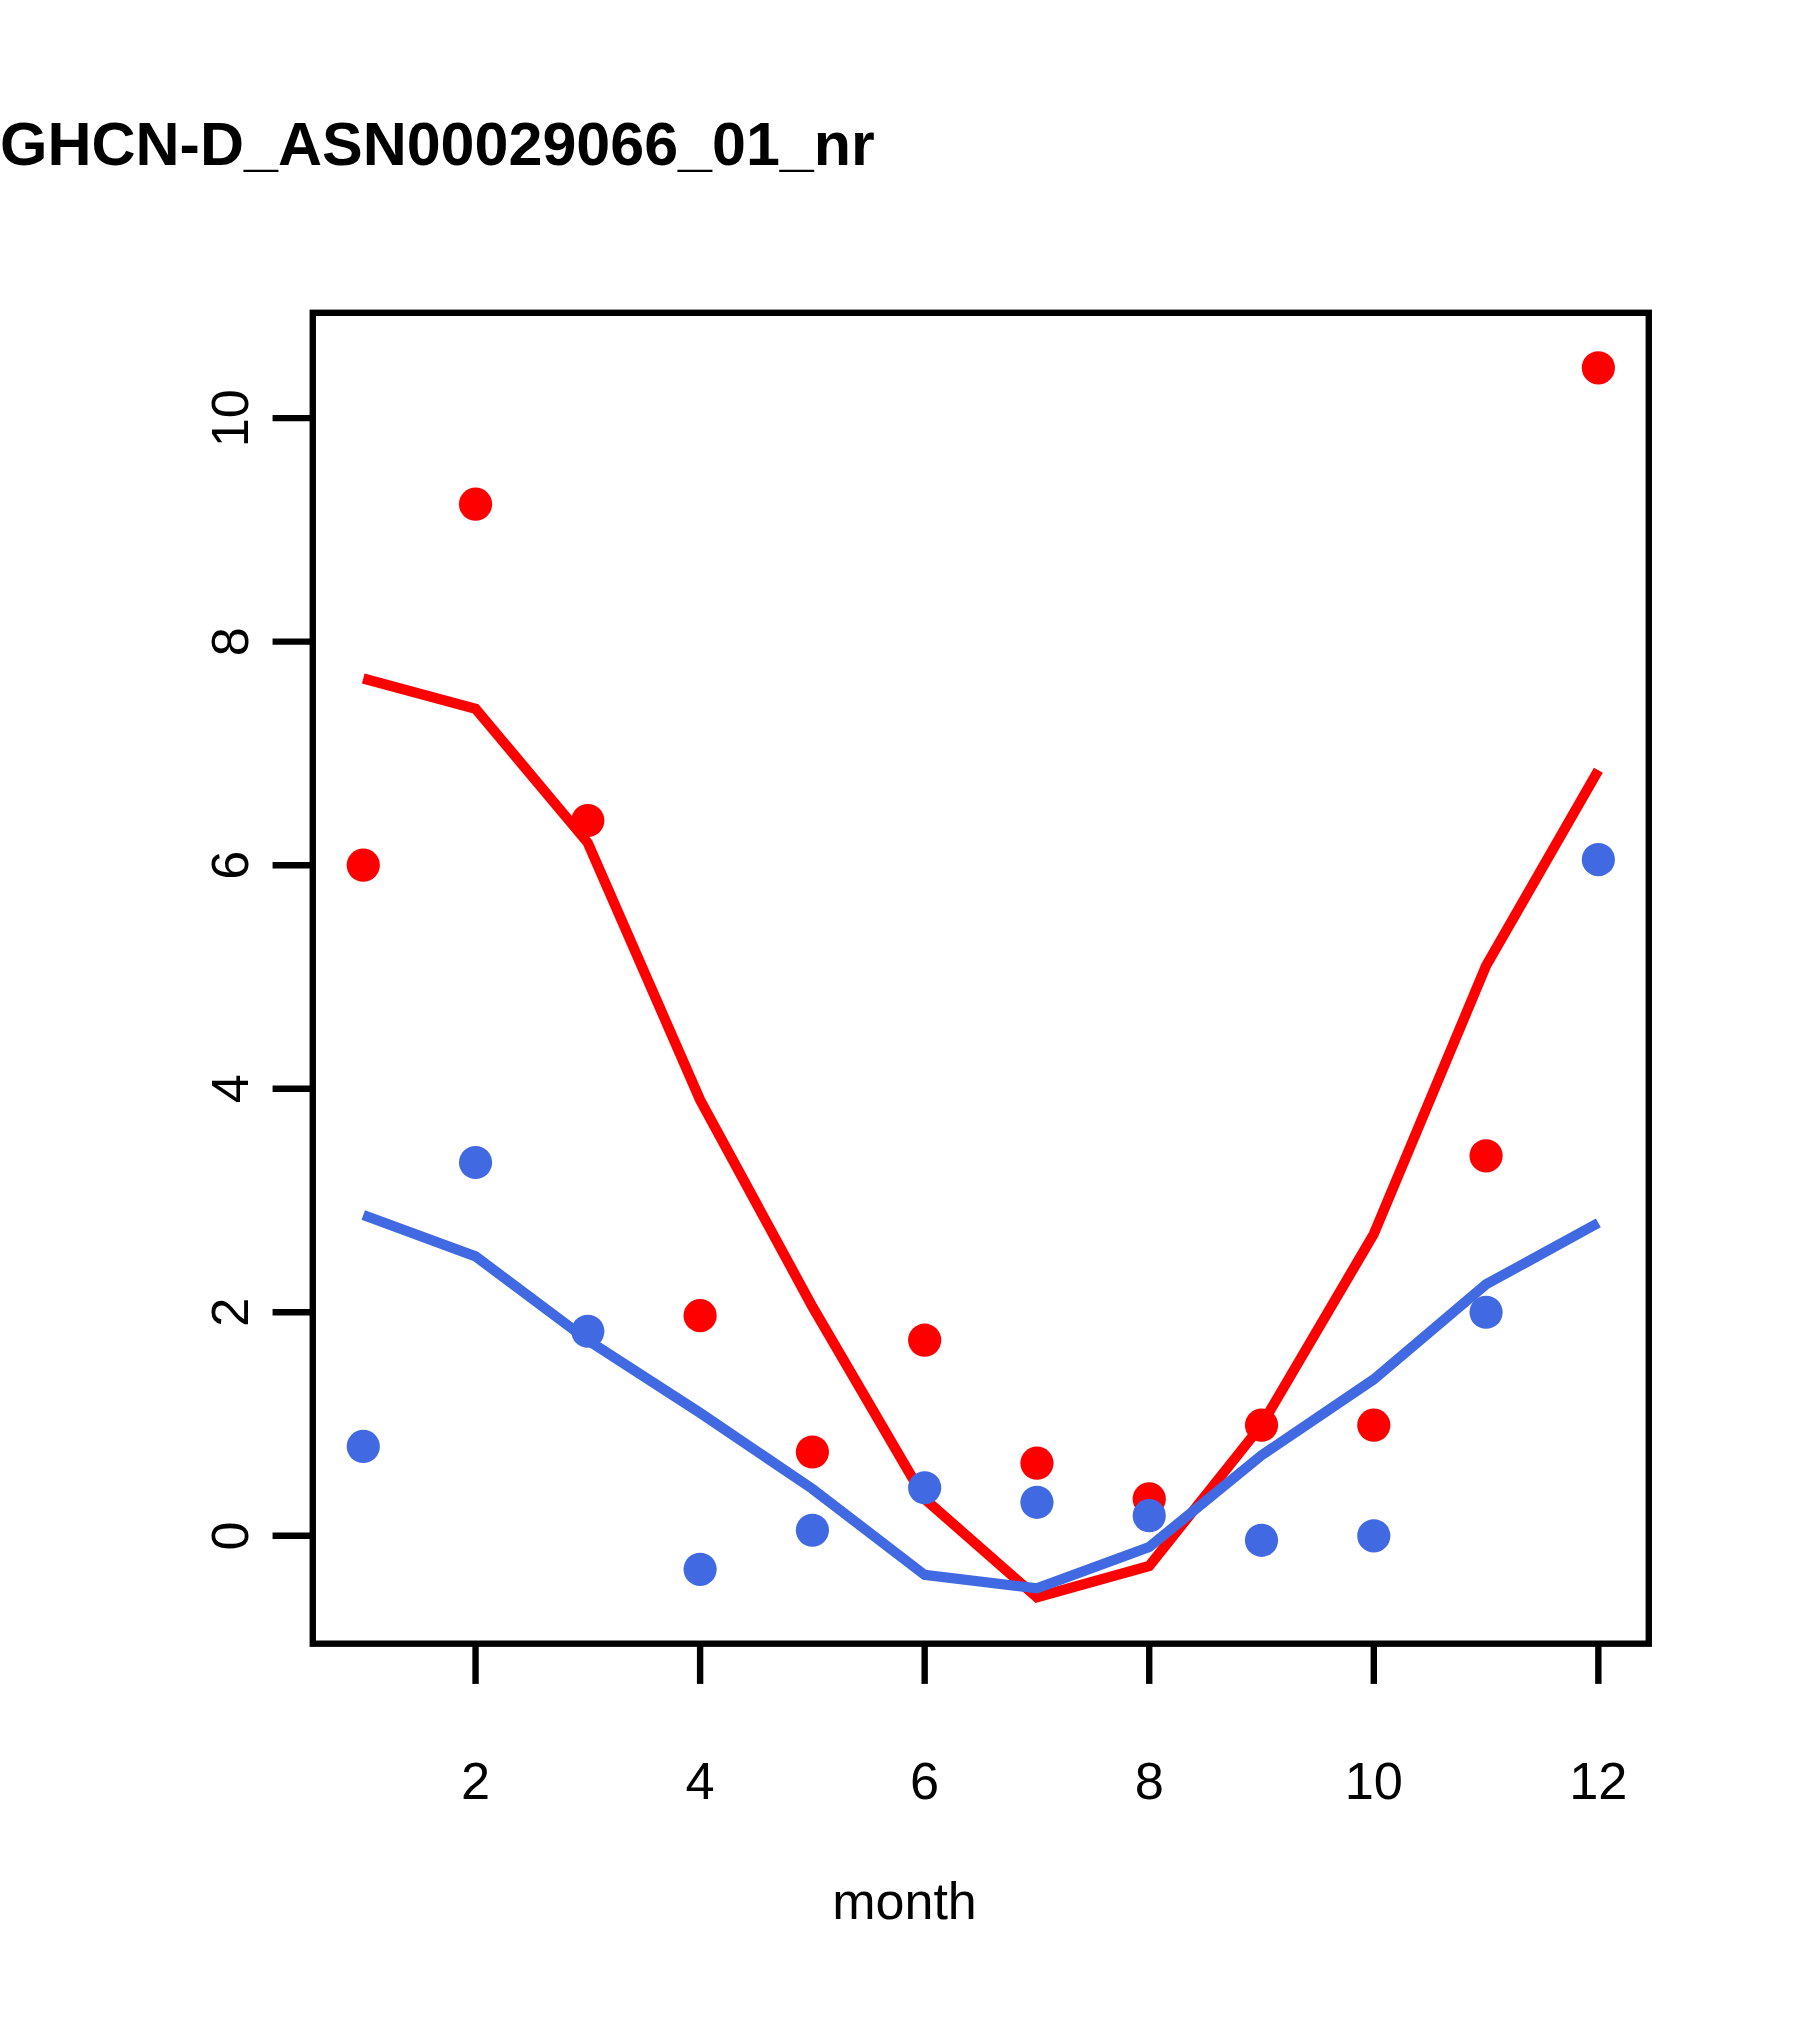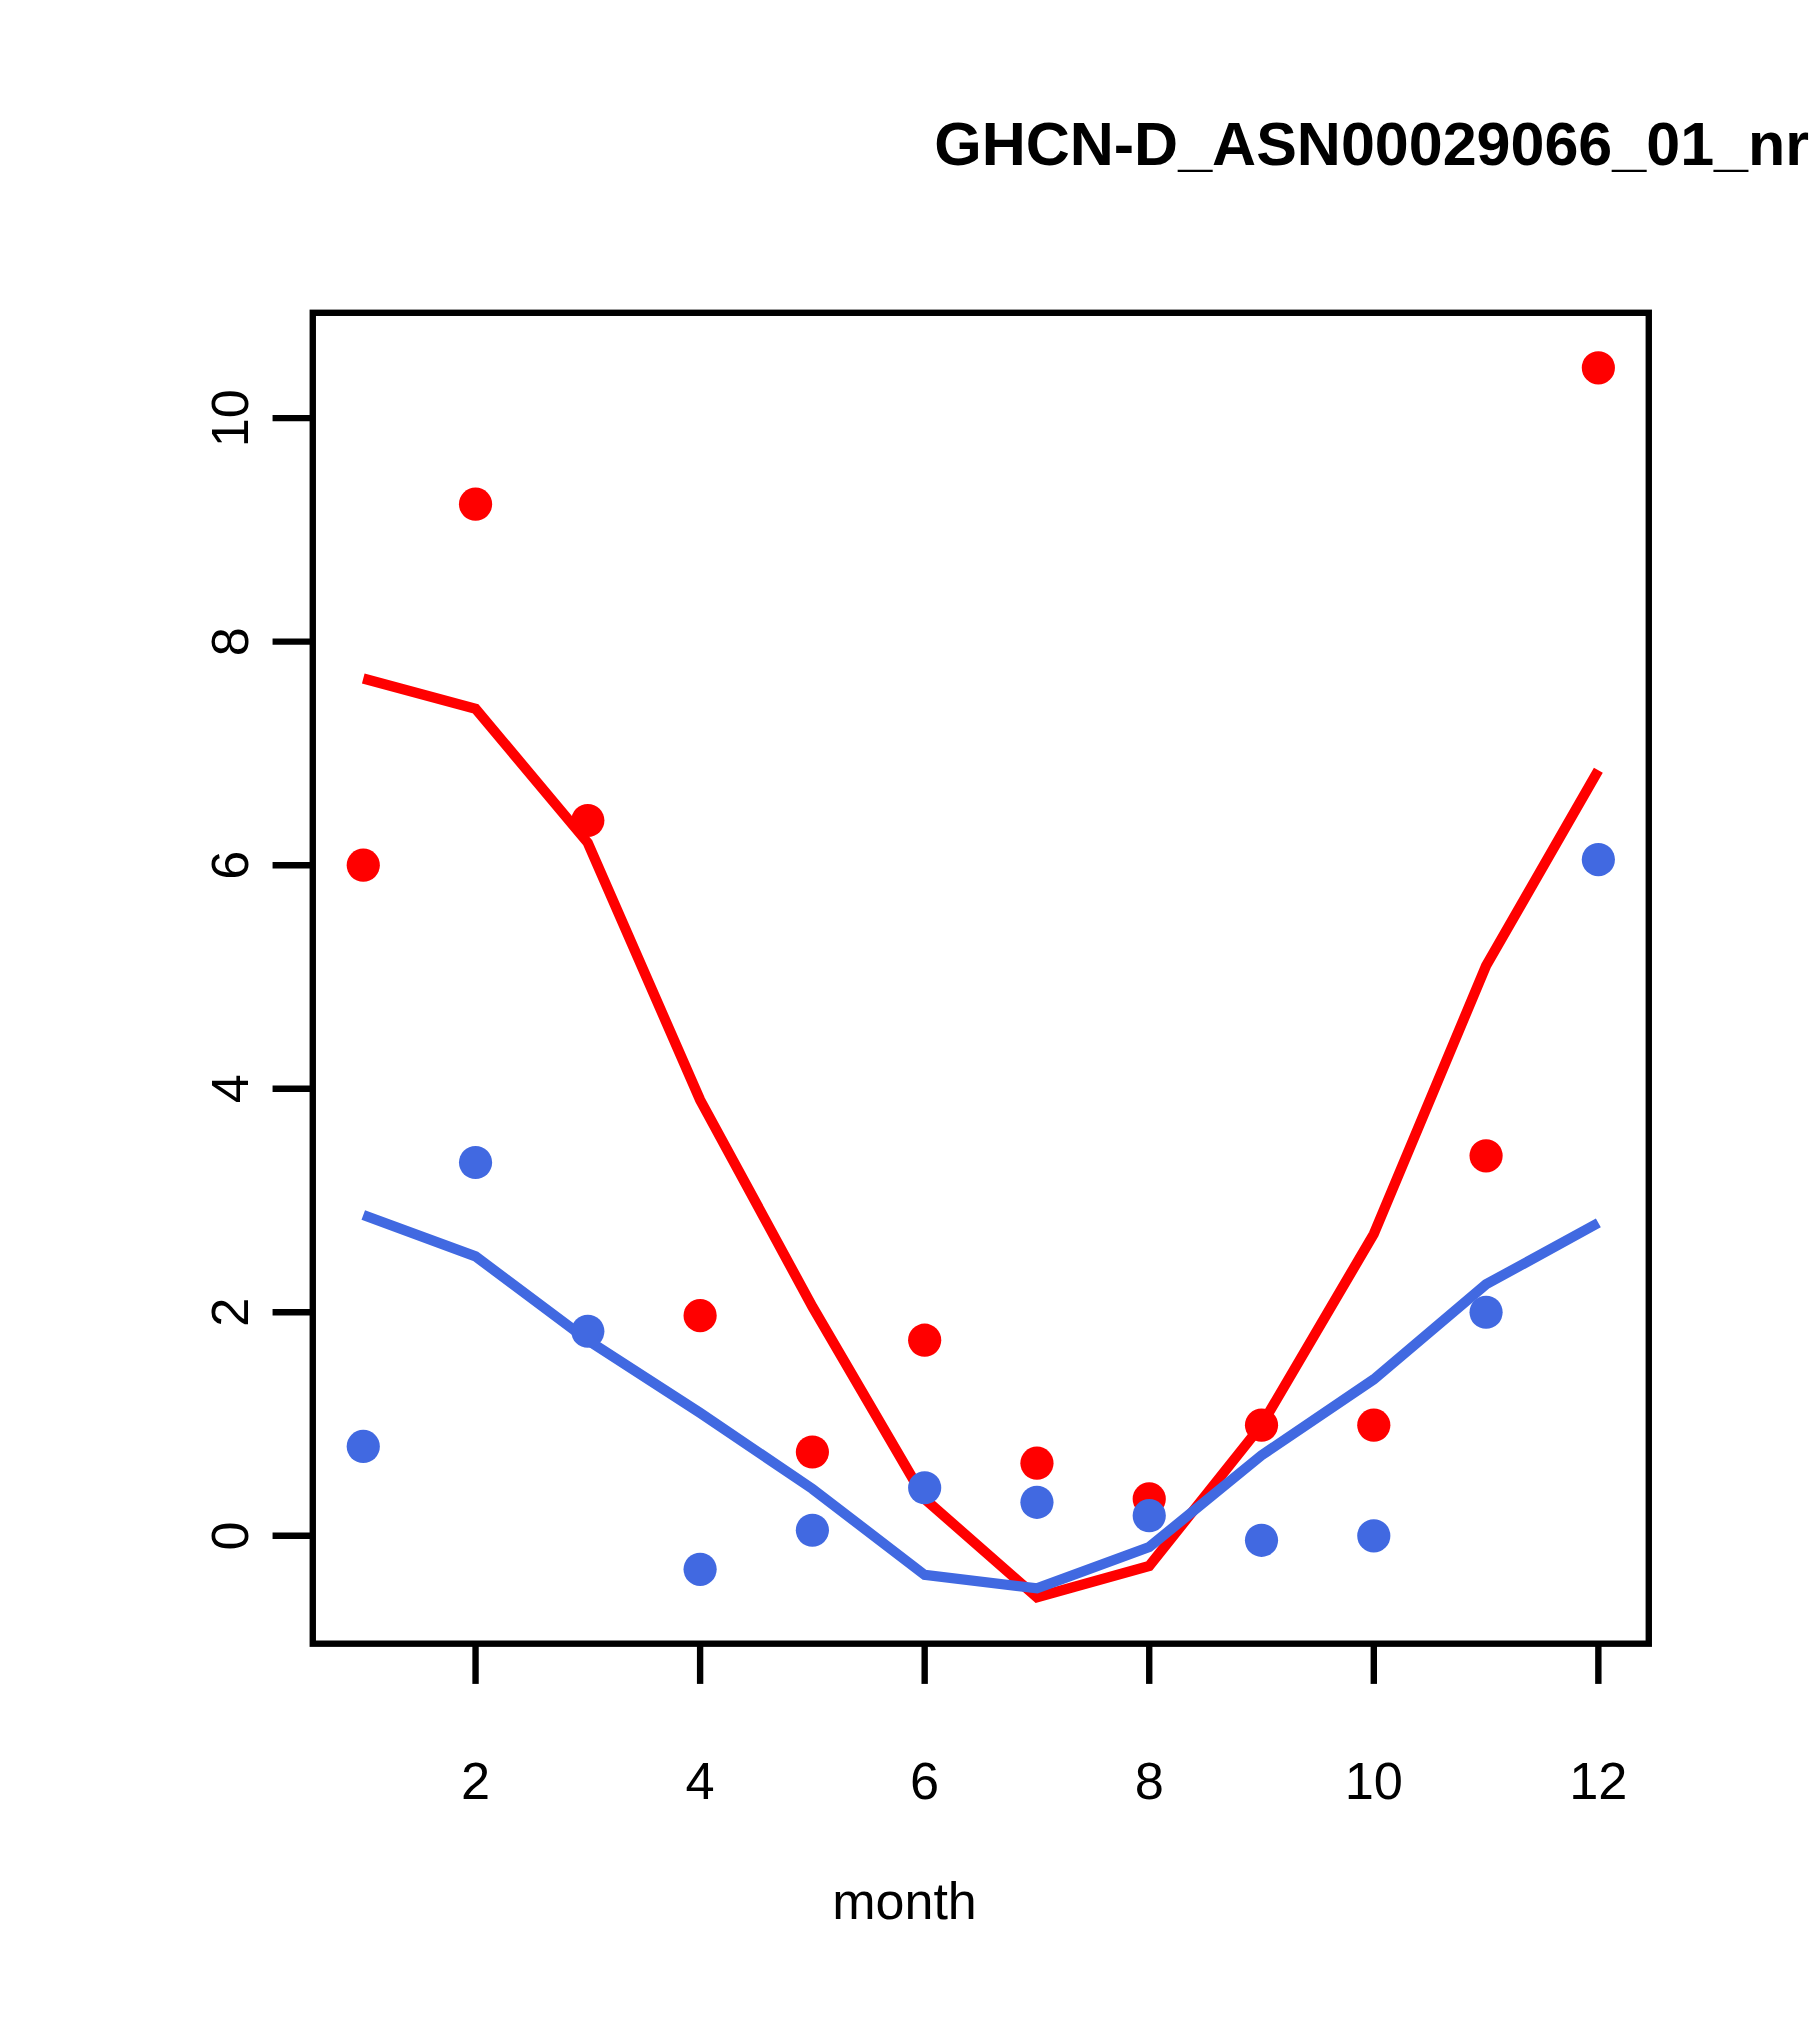--- a/index.html
+++ b/index.html
@@ -16,21 +16,21 @@
     width: 1809px;
     height: 2035px;
     background: #ffffff;
     overflow: hidden;
   }
   #plot-title {
     position: absolute;
     left: 0;
     top: 109px;
     width: 1809px;
-    text-align: right;
+    text-align: left;
     font-family: "Liberation Sans", sans-serif;
     font-weight: bold;
     font-size: 61px;
     letter-spacing: 0px;
     color: #000000;
     white-space: nowrap;
   }
   #xlabel {
     position: absolute;
     left: 0;

